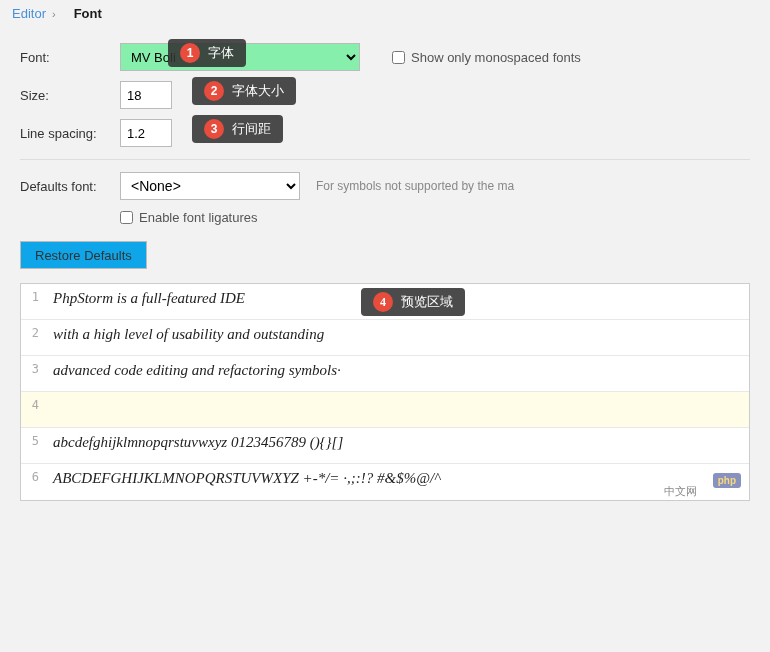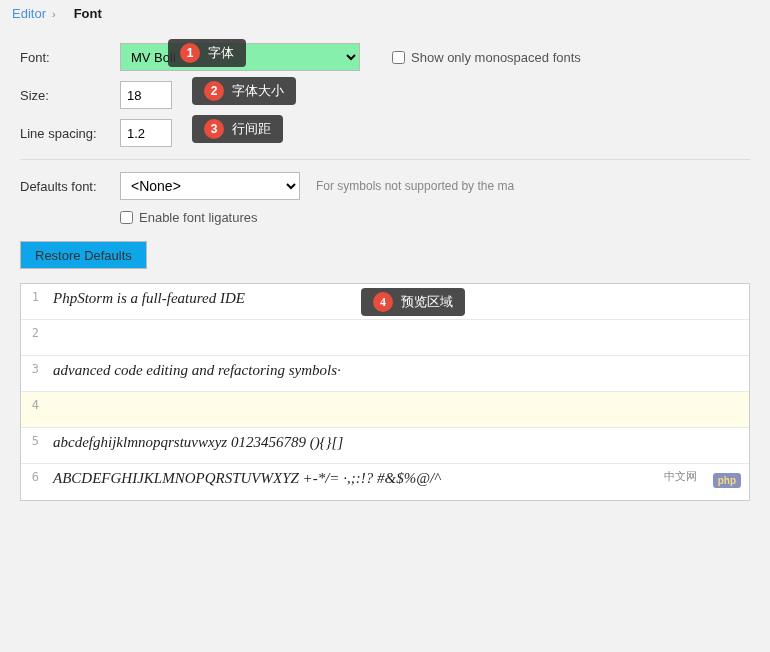--- a/index.html
+++ b/index.html
@@ -232,21 +232,21 @@
       padding: 2px 5px;
       border-radius: 3px;
       font-family: Arial, sans-serif;
     }
     .php-badge span {
       color: #f7d87c;
     }
 
     .cn-badge {
       position: absolute;
-      bottom: 16px;
+      bottom: 1px;
       right: 52px;
       color: #888;
       font-size: 11px;
     }
   </style>
 </head>
 <body>
 
 <div class="breadcrumb">
   <span style="cursor:pointer; color:#4a90d9;">Editor</span>
@@ -337,20 +337,21 @@
         <span class="line-content">PhpStorm is a full-featured IDE</span>
 
         <div class="tooltip-badge" style="left: 340px; top: 4px;">
           <span class="badge-num">4</span>
           <span>预览区域</span>
         </div>
       </div>
 
       <div class="preview-line">
         <span class="line-number">2</span>
+        <span class="line-content">with a high level of usability and outstanding</span>
       </div>
 
       <div class="preview-line">
         <span class="line-number">3</span>
         <span class="line-content">advanced code editing and refactoring symbols·</span>
       </div>
 
       <div class="preview-line line-4">
         <span class="line-number">4</span>
         <span class="line-content"></span>

